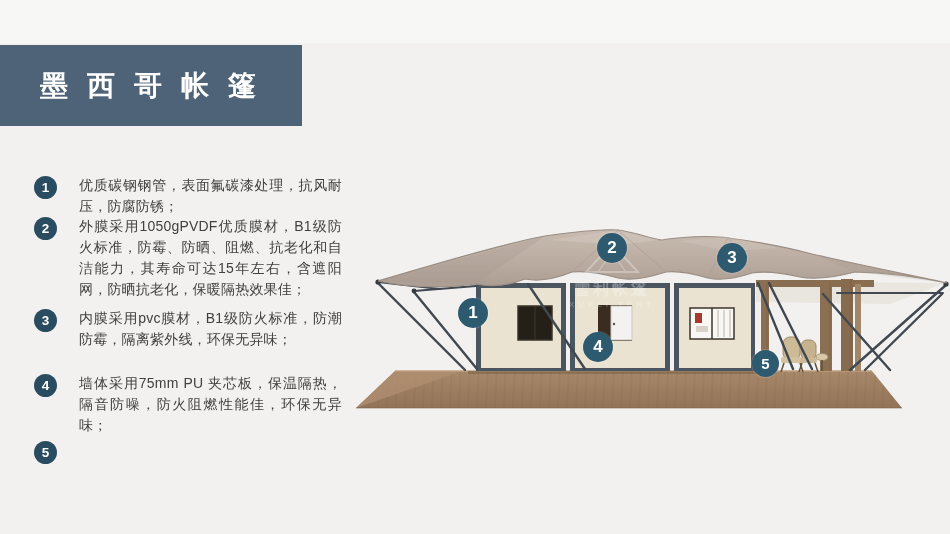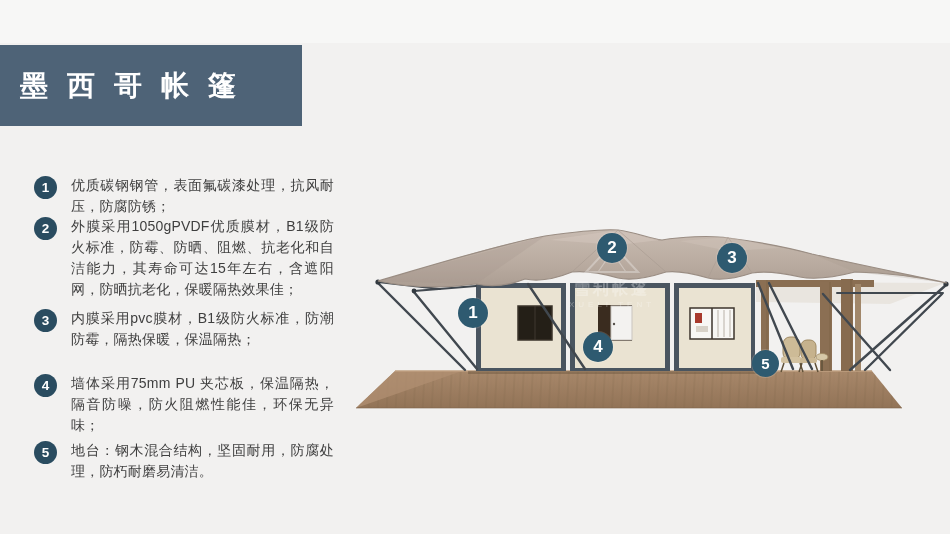--- a/index.html
+++ b/index.html
@@ -8,31 +8,31 @@
     background:#f2f1f0;
     font-family:"Liberation Sans",sans-serif;
   }
   .top-strip{position:absolute;left:0;top:0;width:950px;height:43px;background:#f7f7f6;}
   .title-bar{
     position:absolute;left:0;top:45px;width:302px;height:81px;
     background:#4e6377;display:flex;align-items:center;
   }
   .title-bar .title-text{
     color:#ffffff;font-size:28px;font-weight:bold;
-    letter-spacing:19px;padding-left:20px;white-space:nowrap;
+    letter-spacing:19px;padding-left:40px;white-space:nowrap;
   }
   .features{position:absolute;left:34px;top:0;width:322px;}
   .feature-item{position:absolute;display:flex;align-items:flex-start;}
   .feature-item .badge{
     flex:0 0 auto;width:23px;height:23px;border-radius:50%;
     background:#2a4c60;color:#fff;font-size:13.5px;font-weight:bold;
     display:flex;align-items:center;justify-content:center;margin-top:1px;
   }
   .feature-item .feature-text{
-    margin-left:14px;width:263px;font-size:14px;line-height:21px;
+    margin-left:22px;width:263px;font-size:14px;line-height:21px;
     color:#3f3f3f;letter-spacing:0.2px;text-align:justify;
   }
   .f1{top:175px;} .f2{top:216px;} .f3{top:308px;} .f4{top:373px;} .f5{top:440px;}
 
   .figure{position:absolute;left:350px;top:210px;width:600px;height:220px;}
   .figure svg{position:absolute;left:0;top:0;}
   .callout{
     position:absolute;width:30px;height:30px;border-radius:50%;
     background:#2e5a70;color:#fff;font-size:17px;font-weight:600;
     display:flex;align-items:center;justify-content:center;
@@ -54,29 +54,28 @@
   <div class="feature-item f1">
     <div class="badge">1</div>
     <div class="feature-text">优质碳钢钢管，表面氟碳漆处理，抗风耐压，防腐防锈；</div>
   </div>
   <div class="feature-item f2">
     <div class="badge">2</div>
     <div class="feature-text">外膜采用1050gPVDF优质膜材，B1级防火标准，防霉、防晒、阻燃、抗老化和自洁能力，其寿命可达15年左右，含遮阳网，防晒抗老化，保暖隔热效果佳；</div>
   </div>
   <div class="feature-item f3">
     <div class="badge">3</div>
-    <div class="feature-text">内膜采用pvc膜材，B1级防火标准，防潮防霉，隔热保暖，保温隔热；</div>
+    <div class="feature-text">内膜采用pvc膜材，B1级防火标准，防潮防霉，隔离紫外线，环保无异味；</div>
   </div>
   <div class="feature-item f4">
     <div class="badge">4</div>
     <div class="feature-text">墙体采用75mm PU 夹芯板，保温隔热，隔音防噪，防火阻燃性能佳，环保无异味；</div>
   </div>
   <div class="feature-item f5">
     <div class="badge">5</div>
-    <div class="feature-text">地台：钢木混合结构，坚固耐用，防腐处理，防朽耐磨易清洁。</div>
   </div>
 </div>
 
 <div class="figure">
   <svg width="600" height="220" viewBox="0 0 600 220">
     <defs>
       <linearGradient id="roofGrad" x1="0" y1="0" x2="0" y2="1">
         <stop offset="0" stop-color="#c8bbb1"></stop>
         <stop offset="0.6" stop-color="#b9aba0"></stop>
         <stop offset="1" stop-color="#ab9d92"></stop>

